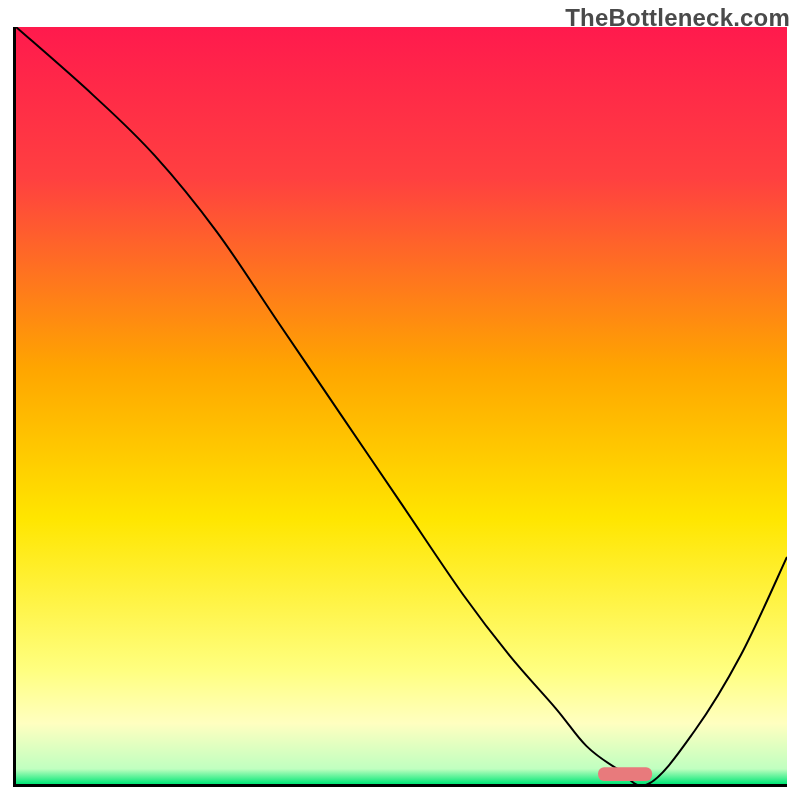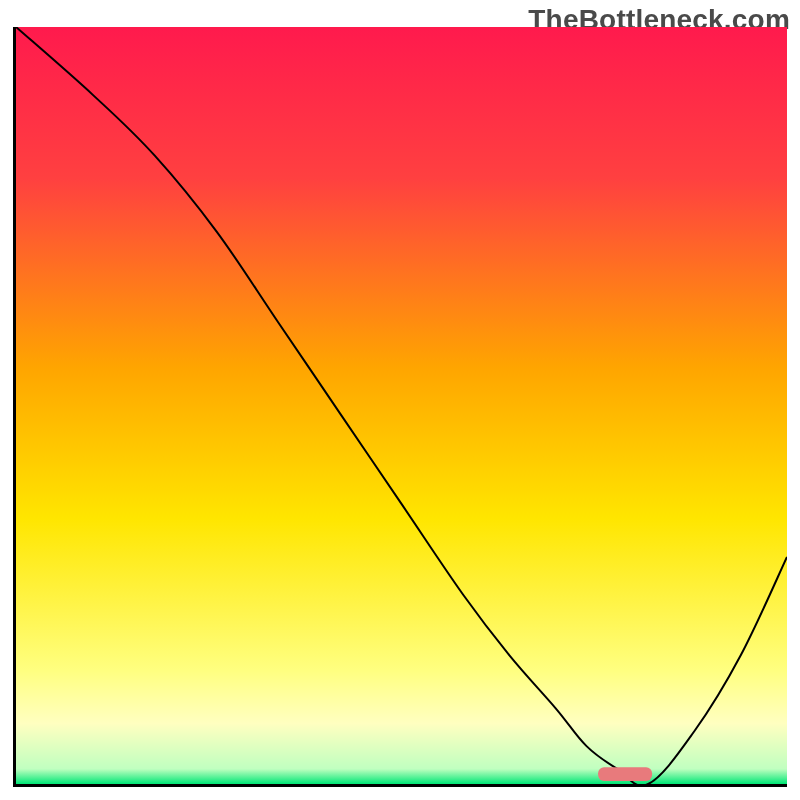--- a/index.html
+++ b/index.html
@@ -14,21 +14,21 @@
   .frame {
     position: relative;
     width: 800px;
     height: 800px;
     box-sizing: border-box;
   }
   .watermark {
     position: absolute;
     top: 4px;
     right: 10px;
-    font-size: 28px;
+    font-size: 24px;
     font-weight: 600;
     color: #4a4a4a;
     letter-spacing: 0.2px;
   }
   .plot {
     position: absolute;
     left: 13px;
     top: 27px;
     width: 774px;
     height: 760px;

